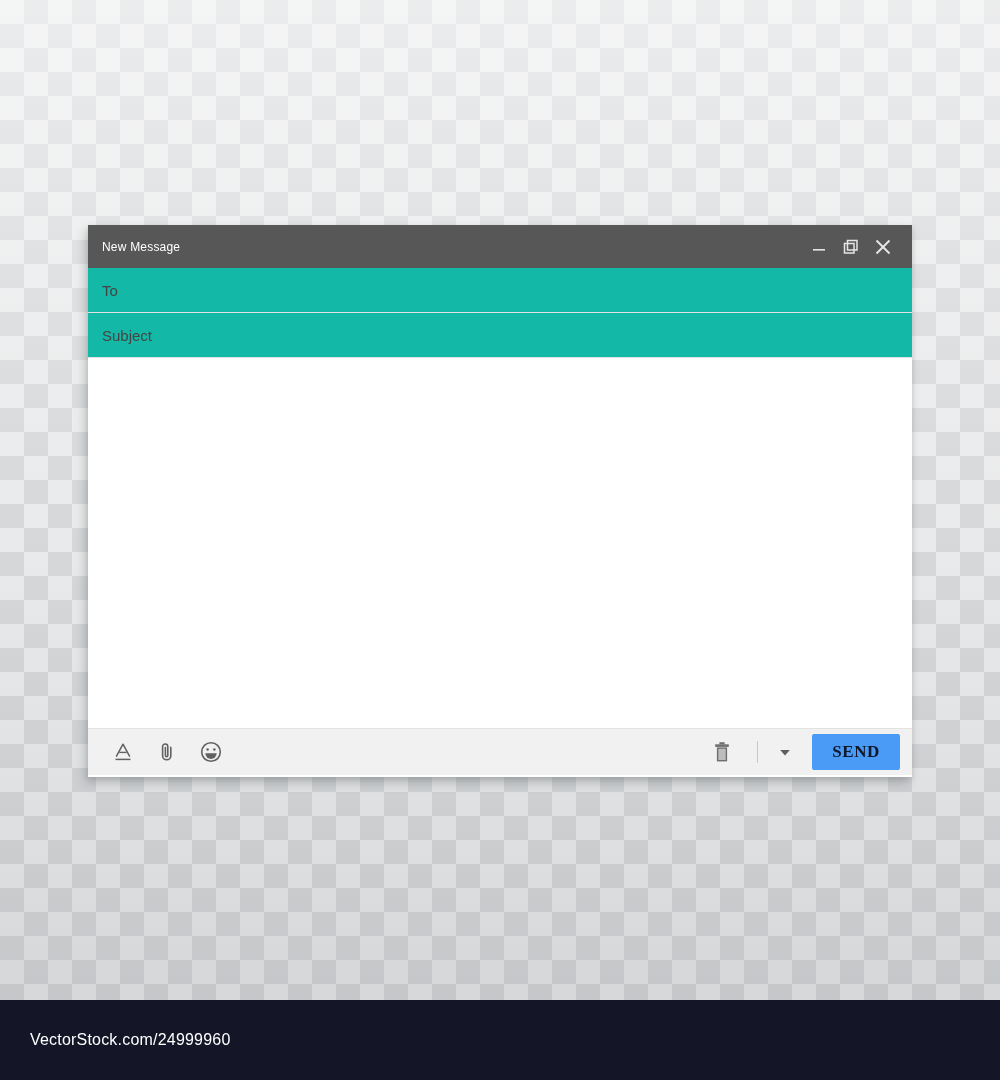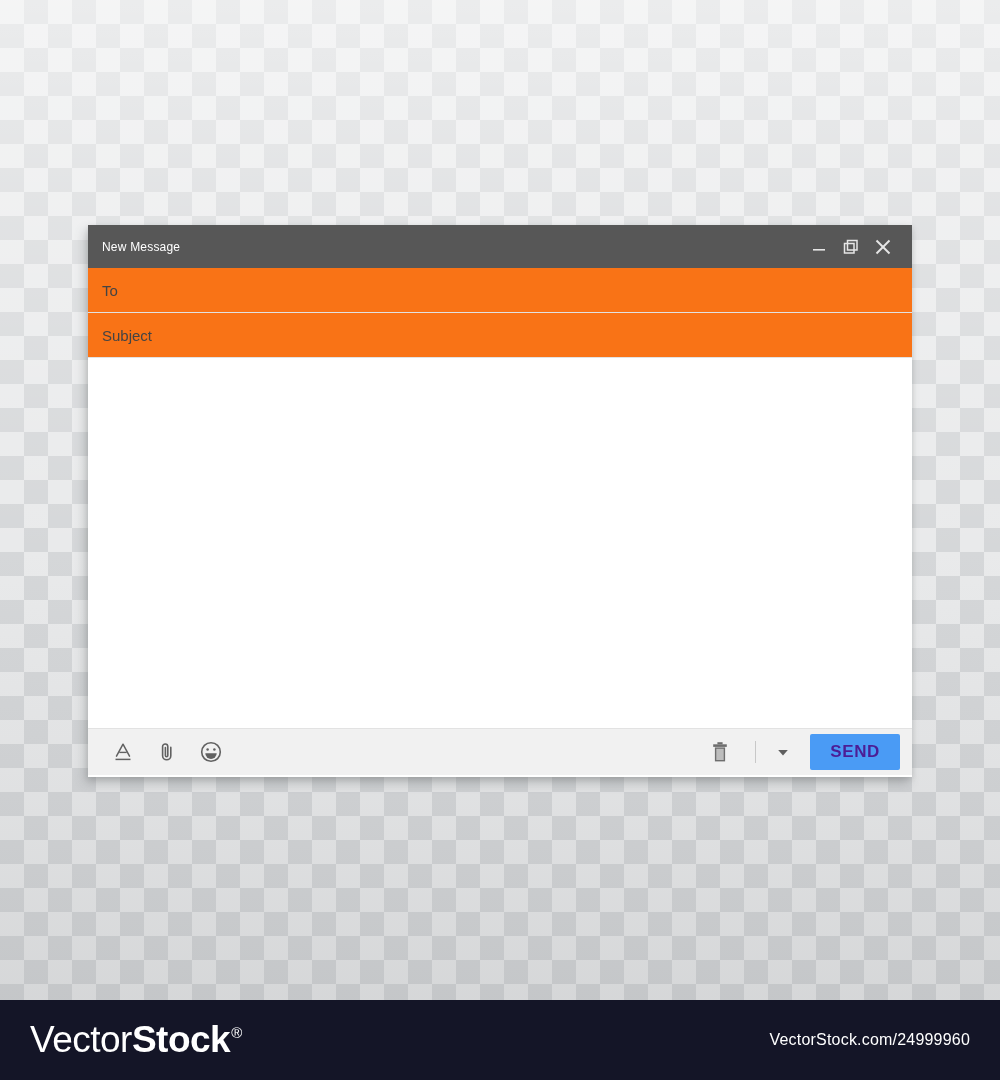--- a/index.html
+++ b/index.html
@@ -80,21 +80,21 @@
   }
 
   
   .field-row {
     height: 45px;
     border-bottom: 1px solid #e2e2e2;
     display: flex;
     align-items: center;
     padding: 0 14px;
     box-sizing: border-box;
-    background: #f97316;
+    background: #14b8a6;
   }
   .field-label {
     font-size: 15px;
     color: #444444;
   }
 
   
   #message-body {
     height: 370px;
     background: #ffffff;
@@ -125,28 +125,28 @@
   }
   #toolbar-spacer { flex: 1; }
   #toolbar-divider {
     width: 1px;
     height: 22px;
     background: #c8c8c8;
     margin: 0 10px 0 8px;
   }
   #send-button {
     background: #4a9bf5;
-    color: #4c1d95;
+    color: #0f172a;
     font-size: 17px;
     font-weight: bold;
     letter-spacing: 0.6px;
     padding: 8px 20px;
     border: none;
     border-radius: 2px;
-    font-family: Liberation Sans, sans-serif;
+    font-family: Liberation Serif, serif;
     cursor: pointer;
   }
 
   
   #footer-bar {
     position: absolute;
     left: 0;
     top: 1000px;
     width: 1000px;
     height: 80px;
@@ -257,19 +257,14 @@
         <path d="M3.2 6 L12.8 6 L8 11.4 z" fill="#5f5f5f"></path>
       </svg>
     </span>
 
     <button id="send-button">SEND</button>
   </div>
 
 </div>
 
 <div id="footer-bar">
-  <div id="brand-logo">
-    <span id="brand-vector">Vector</span>
-      <span id="brand-stock">Stock</span>
-      <span id="brand-reg">®</span>
-  </div>
   <div id="footer-url">VectorStock.com/24999960</div>
 </div>
 
 </body></html>

